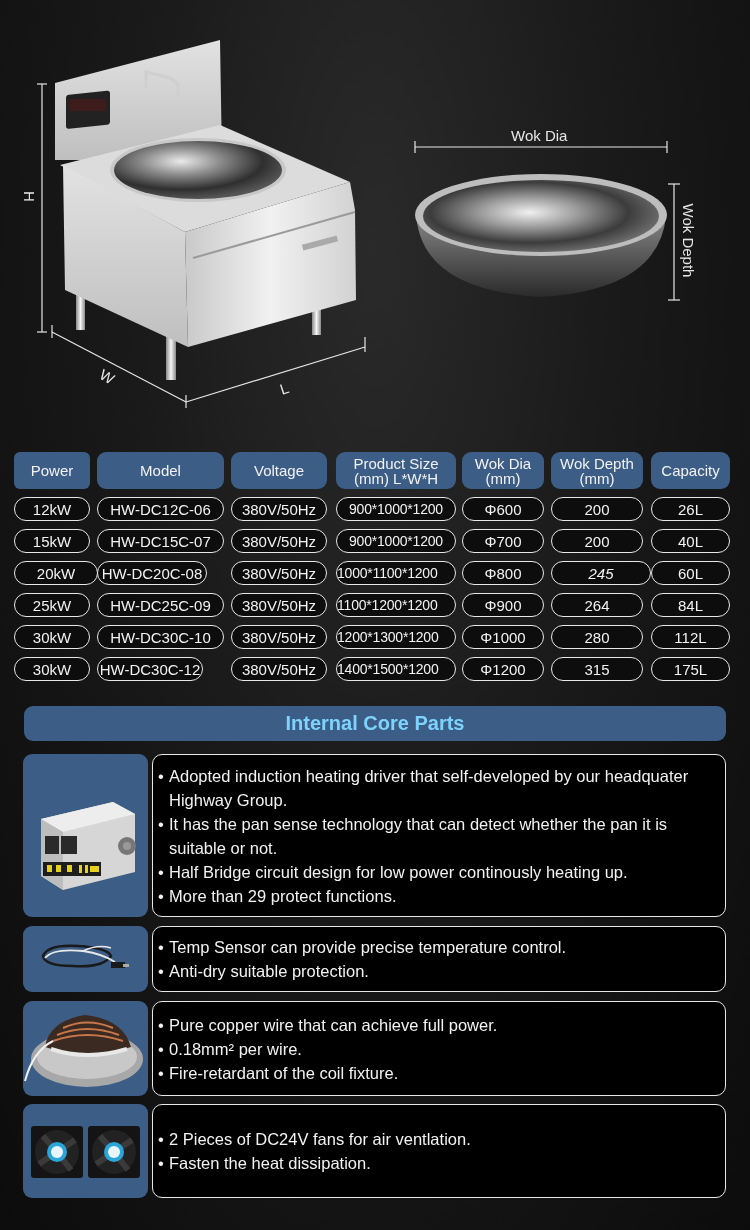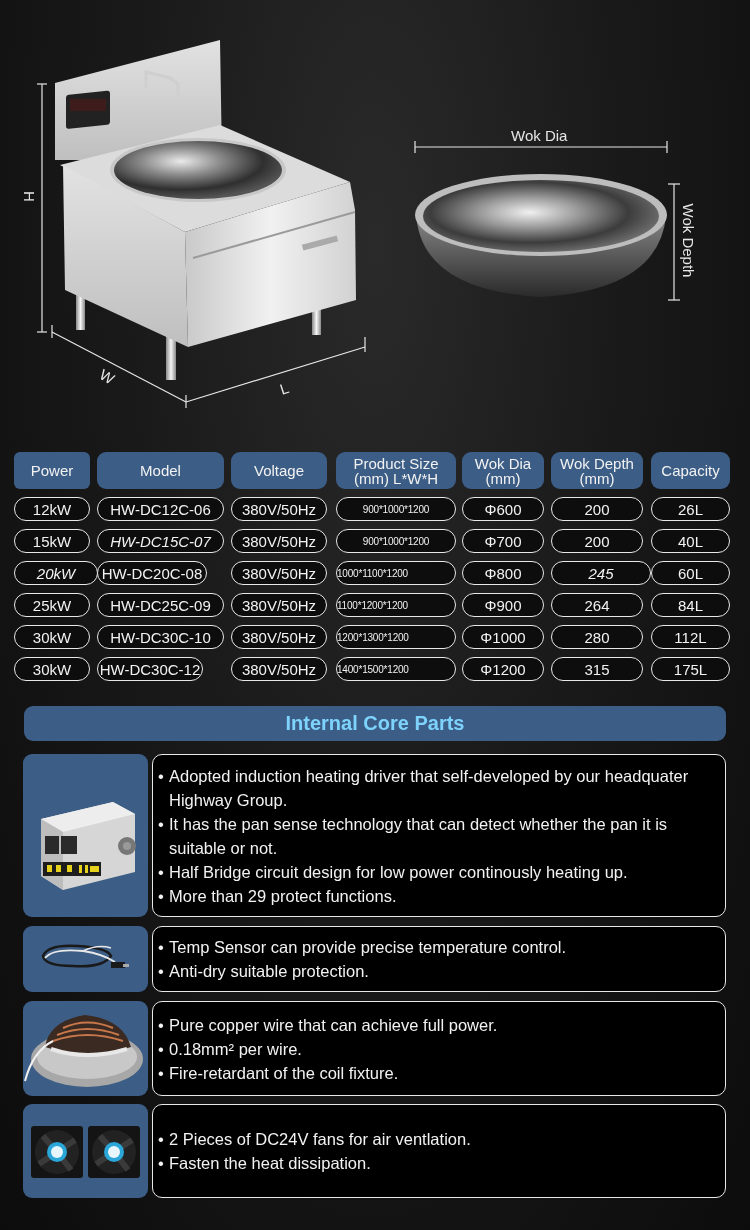--- a/index.html
+++ b/index.html
@@ -24,21 +24,21 @@
     display: flex; align-items: center; justify-content: center;
     text-align: center; font-size: 15px; line-height: 15px; color: #f2f2f2;
   }
   .td {
     position: absolute; height: 24px;
     border: 1.5px solid #e8e8e8; border-radius: 12px;
     display: flex; align-items: center; justify-content: center;
     font-size: 15px; color: #f2f2f2; white-space: nowrap; overflow: hidden;
     background: #0d0d0d;
   }
-  .td.tight { font-size: 10px; letter-spacing: -0.2px; }
+  .td.tight { font-size: 14px; letter-spacing: -0.2px; }
 
   
   #core-title {
     left: 24px; top: 706px; width: 702px; height: 35px;
     background: #3c5d85; border-radius: 9px;
     display: flex; align-items: center; justify-content: center;
     font-size: 20px; font-weight: bold; color: #7dd3fc;
   }
   .part-img {
     position: absolute; left: 23px; width: 125px;
@@ -176,29 +176,29 @@
     <div class="td" style="left:0;top:45px;width:76px;">12kW</div>
     <div class="td" style="left:83px;top:45px;width:127px;">HW-DC12C-06</div>
     <div class="td" style="left:217px;top:45px;width:96px;">380V/50Hz</div>
     <div class="td tight" style="left:322px;top:45px;width:120px;">900*1000*1200</div>
     <div class="td" style="left:448px;top:45px;width:82px;">Φ600</div>
     <div class="td" style="left:537px;top:45px;width:92px;">200</div>
     <div class="td" style="left:637px;top:45px;width:79px;">26L</div>
   </div>
   <div>
     <div class="td" style="left:0;top:77px;width:76px;">15kW</div>
-    <div class="td" style="left:83px;top:77px;width:127px;font-style:italic;">HW-DC15C-07</div>
+    <div class="td" style="left:83px;top:77px;width:127px;">HW-DC15C-07</div>
     <div class="td" style="left:217px;top:77px;width:96px;">380V/50Hz</div>
     <div class="td tight" style="left:322px;top:77px;width:120px;">900*1000*1200</div>
     <div class="td" style="left:448px;top:77px;width:82px;">Φ700</div>
     <div class="td" style="left:537px;top:77px;width:92px;">200</div>
     <div class="td" style="left:637px;top:77px;width:79px;">40L</div>
   </div>
   <div>
-    <div class="td" style="left:0;top:109px;width:84px;font-style:italic;">20kW</div>
+    <div class="td" style="left:0;top:109px;width:84px;">20kW</div>
     <div class="td" style="left:83px;top:109px;width:110px;">HW-DC20C-08</div>
     <div class="td" style="left:217px;top:109px;width:96px;">380V/50Hz</div>
     <div class="td tight" style="left:322px;top:109px;width:120px;justify-content:flex-start;">1000*1100*1200</div>
     <div class="td" style="left:448px;top:109px;width:82px;">Φ800</div>
     <div class="td" style="left:537px;top:109px;width:100px;font-style:italic;">245</div>
     <div class="td" style="left:637px;top:109px;width:79px;">60L</div>
   </div>
   <div>
     <div class="td" style="left:0;top:141px;width:76px;">25kW</div>
     <div class="td" style="left:83px;top:141px;width:127px;">HW-DC25C-09</div>

